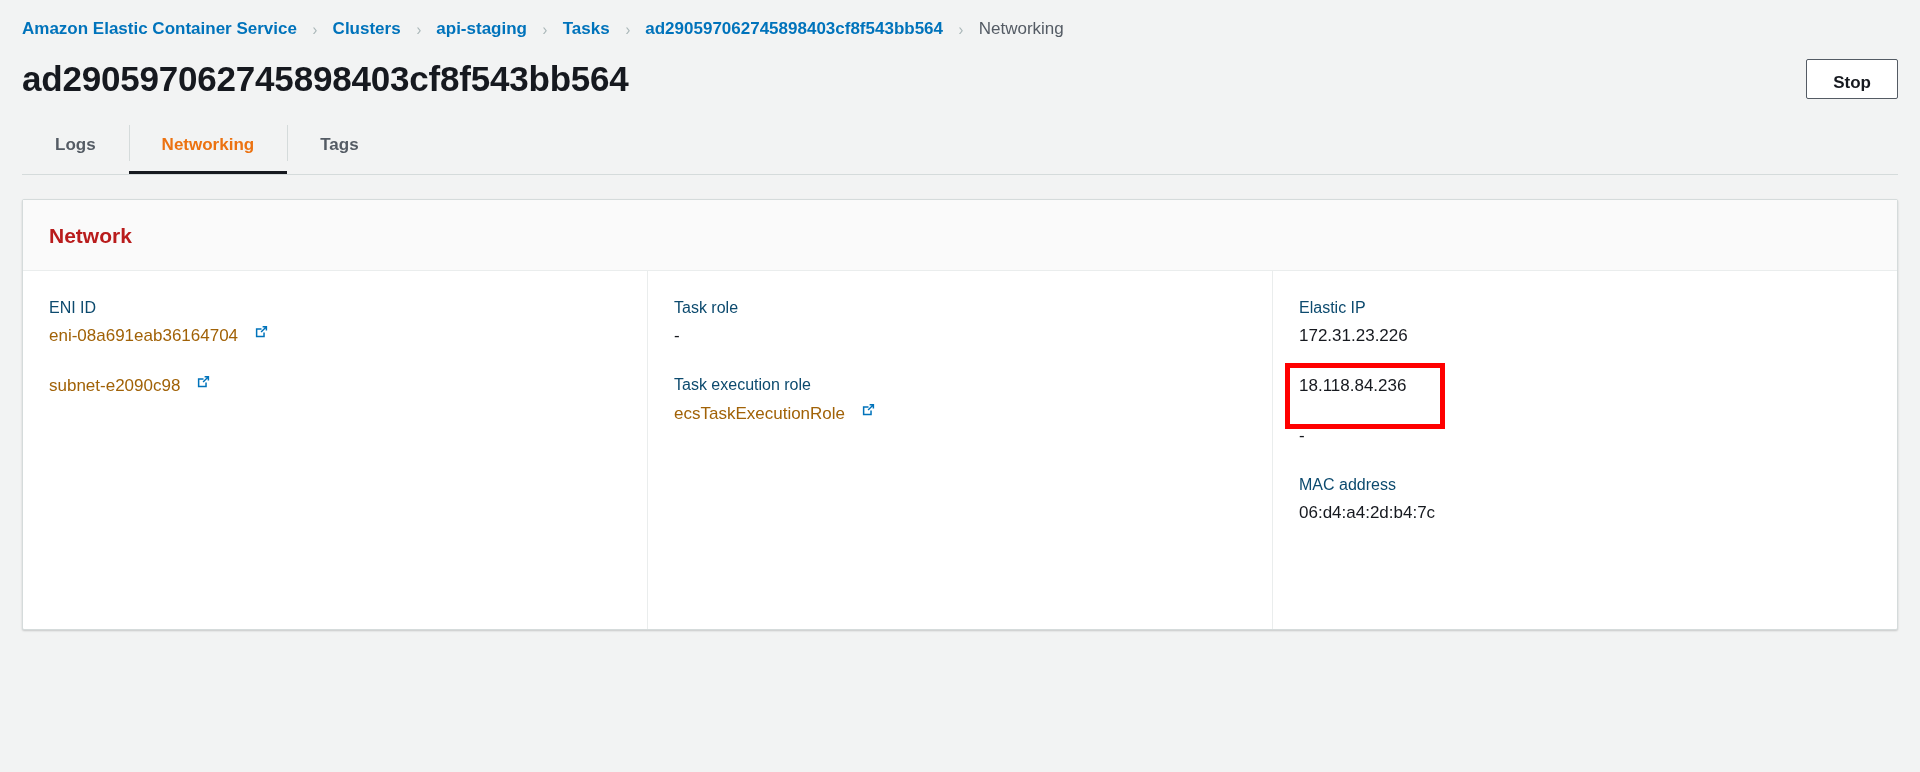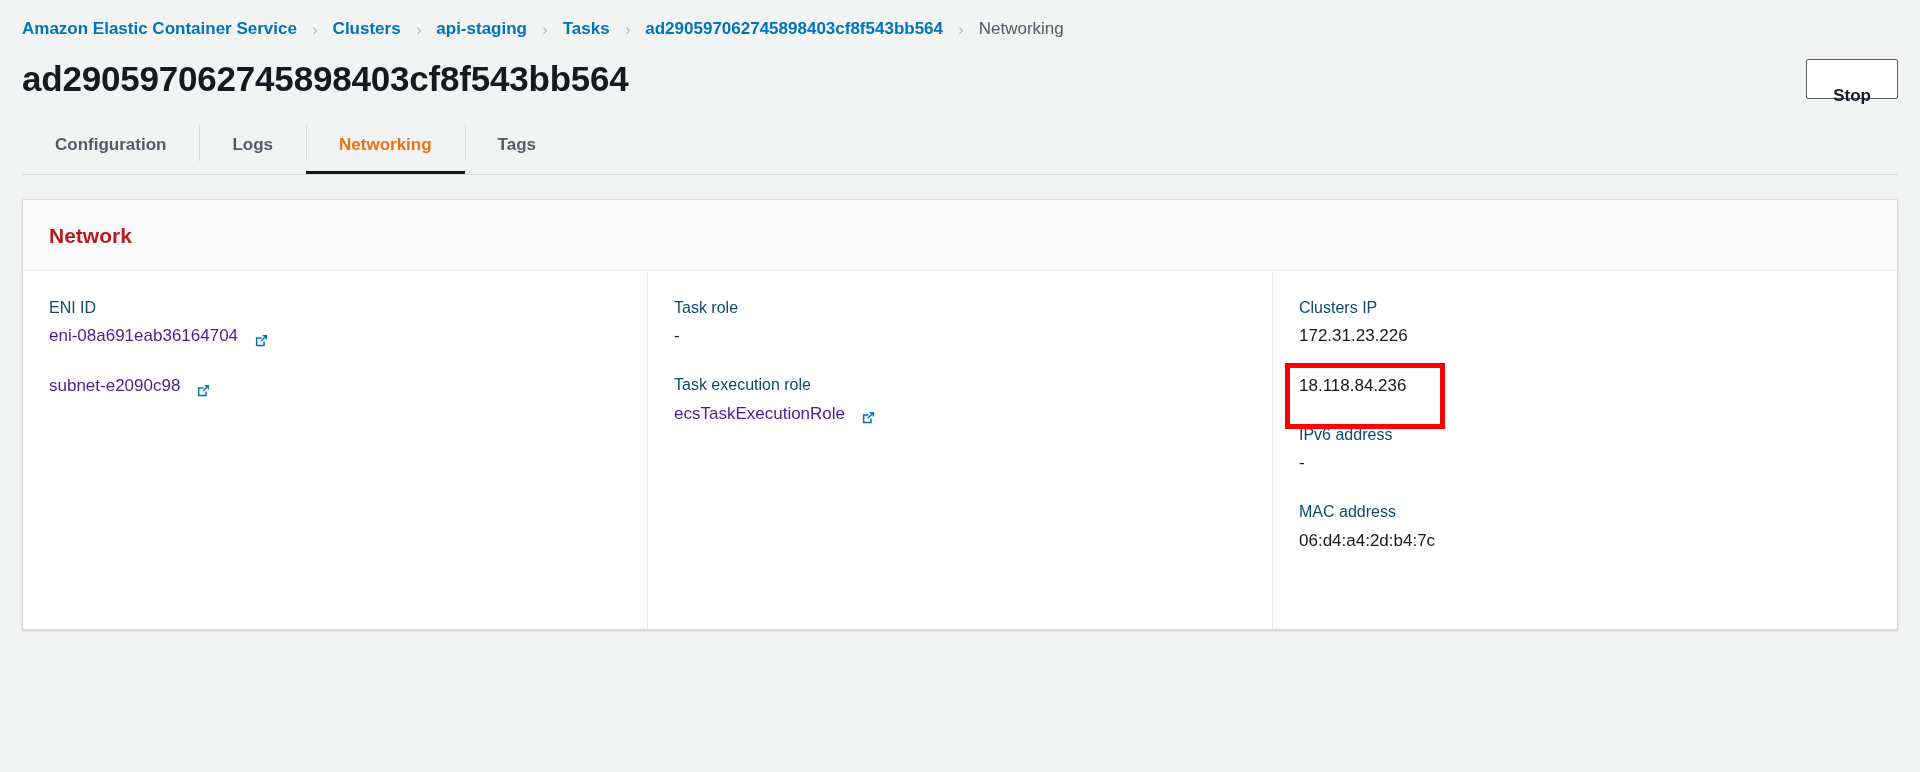--- a/index.html
+++ b/index.html
@@ -61,21 +61,21 @@
     line-height: 1.1;
   }
   .stop-button {
     background: #ffffff;
     border: 1px solid #545b64;
     border-radius: 2px;
     color: #16191f;
     font-size: 17px;
     font-weight: bold;
     font-family: "Liberation Sans", sans-serif;
-    padding: 17px 26px;
+    padding: 4px 26px;
     height: 40px;
     line-height: 38px;
     cursor: pointer;
     box-sizing: border-box;
   }
 
   
   .tabs-wrap {
     position: relative;
     margin-top: 14px;
@@ -175,24 +175,24 @@
     color: #0c4a6e;
     line-height: 1.4;
     margin-bottom: 5px;
   }
   .field-value {
     font-size: 17px;
     color: #16191f;
     line-height: 1.4;
   }
   .field-value.link {
-    color: #4c1d95;
+    color: #a16207;
     cursor: pointer;
     display: inline-flex;
-    align-items: flex-end;
+    align-items: flex-start;
     gap: 16px;
   }
   .ext-icon {
     display: inline-block;
     width: 15px;
     height: 15px;
     flex: 0 0 auto;
   }
   .ext-icon svg {
     display: block;
@@ -232,23 +232,20 @@
     <span class="crumb-current">Networking</span>
   </div>
 
 <div class="title-row">
   <h1 class="page-title">ad290597062745898403cf8f543bb564</h1>
   <button class="stop-button">Stop</button>
 </div>
 
 <div class="tabs-wrap">
   <div class="tabs">
-      <div class="tab">
-        <span>Configuration</span>
-      </div>
       <div class="tab">
         <span>Logs</span>
       </div>
       <div class="tab active">
         <span>Networking</span>
       </div>
       <div class="tab">
         <span>Tags</span>
       </div>
     </div>
@@ -290,29 +287,28 @@
             <span class="ext-icon">
               <svg width="15" height="15" viewBox="0 0 16 16" aria-hidden="true">
                 <path d="M2 4.5h6v1.6H3.6v6.3h6.3V9h1.6v5H2z" fill="#0073bb"></path>
                 <path d="M9.2 2h4.8v4.8h-1.6V4.7L8.1 9.1 7 8l4.4-4.4H9.2z" fill="#0073bb"></path>
               </svg>
             </span>
           </div></div>
       </div>
       <div class="col">
         <div class="field">
-          <div class="field-label">Clusters IP</div>
+          <div class="field-label">Elastic IP</div>
           <div class="field-value"><span>172.31.23.226</span></div>
         </div>
         <div class="field highlighted">
           <div class="field-value"><span>18.118.84.236</span></div>
           <div class="hl-box"></div>
         </div>
         <div class="field">
-          <div class="field-label">IPv6 address</div>
           <div class="field-value"><span>-</span></div>
         </div>
         <div class="field">
           <div class="field-label">MAC address</div>
           <div class="field-value"><span>06:d4:a4:2d:b4:7c</span></div>
         </div>
       </div>
     </div>
 </div>
 

